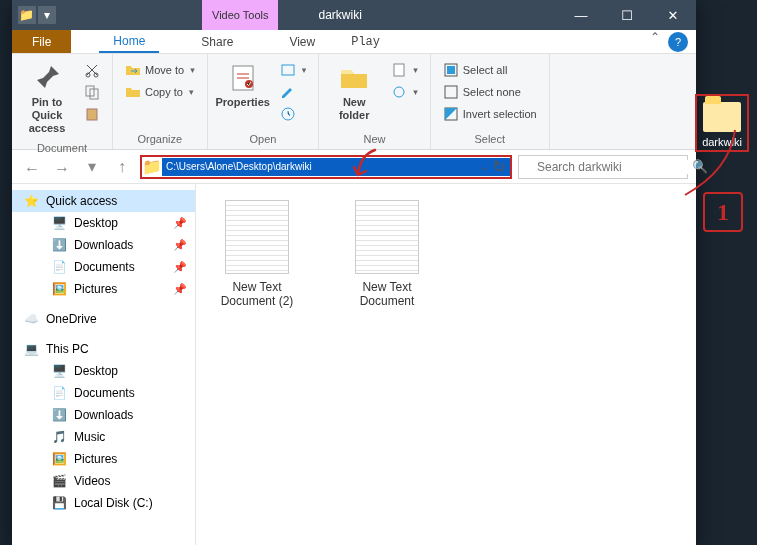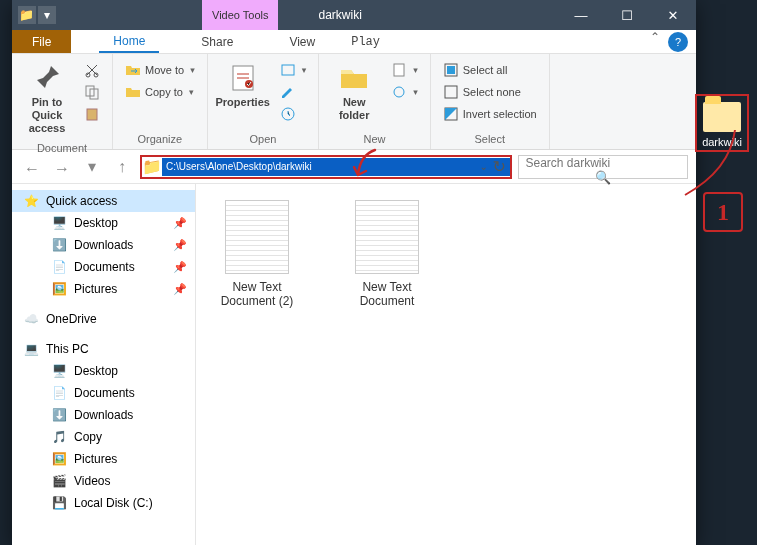--- a/index.html
+++ b/index.html
@@ -39,21 +39,21 @@
 .drop::after { content:"▾"; font-size:9px; margin-left:2px; color:#666; }
 
 
 .addrrow { height:34px; display:flex; align-items:center; padding:2px 8px; gap:6px; border-bottom:1px solid #e5e5e5; }
 .navbtn { width:24px; height:24px; display:flex; align-items:center; justify-content:center; color:#888; cursor:pointer; }
 .addrbox { flex:1; height:24px; border:2px solid #c62828; display:flex; align-items:center; background:#fff; position:relative; }
 .addrbox .foldico { width:20px; text-align:center; }
 .addrbox input { flex:1; border:0; outline:0; background:#0a5fc4; color:#fff; font-size:10px; padding:2px 4px; height:18px; }
 .addrbox .refresh { position:absolute; right:4px; color:#555; }
 .addrbox .chev { position:absolute; right:22px; color:#555; font-size:10px; }
-.searchbox { width:170px; height:24px; border:1px solid #ccc; display:flex; align-items:center; padding:0 18px;flex-direction:column; }
+.searchbox { width:170px; height:24px; border:1px solid #ccc; display:flex; align-items:center; padding:0 18px; }
 .searchbox input { flex:1; border:0; outline:0; font-size:12px; color:#888; }
 .searchbox .mag { color:#555; font-size:13px; }
 
 
 .content { flex:1; display:flex; overflow:hidden; }
 .sidebar { width:184px; border-right:1px solid #e5e5e5; overflow:auto; font-size:12px; padding:6px 0; }
 .navitem { display:flex; align-items:center; gap:6px; padding:3px 8px 3px 24px; cursor:pointer; position:relative; }
 .navitem.sub { padding-left:40px; }
 .navitem .pin { margin-left:auto; color:#777; font-size:11px; }
 .navitem.top { padding-left:12px; }
@@ -309,21 +309,21 @@
       <div class="navitem sub">
           <span class="ico">📄</span>
           <span>Documents</span>
         </div>
       <div class="navitem sub">
           <span class="ico">⬇️</span>
           <span>Downloads</span>
         </div>
       <div class="navitem sub">
           <span class="ico">🎵</span>
-          <span>Copy</span>
+          <span>Music</span>
         </div>
       <div class="navitem sub">
           <span class="ico">🖼️</span>
           <span>Pictures</span>
         </div>
       <div class="navitem sub">
           <span class="ico">🎬</span>
           <span>Videos</span>
         </div>
       <div class="navitem sub">

